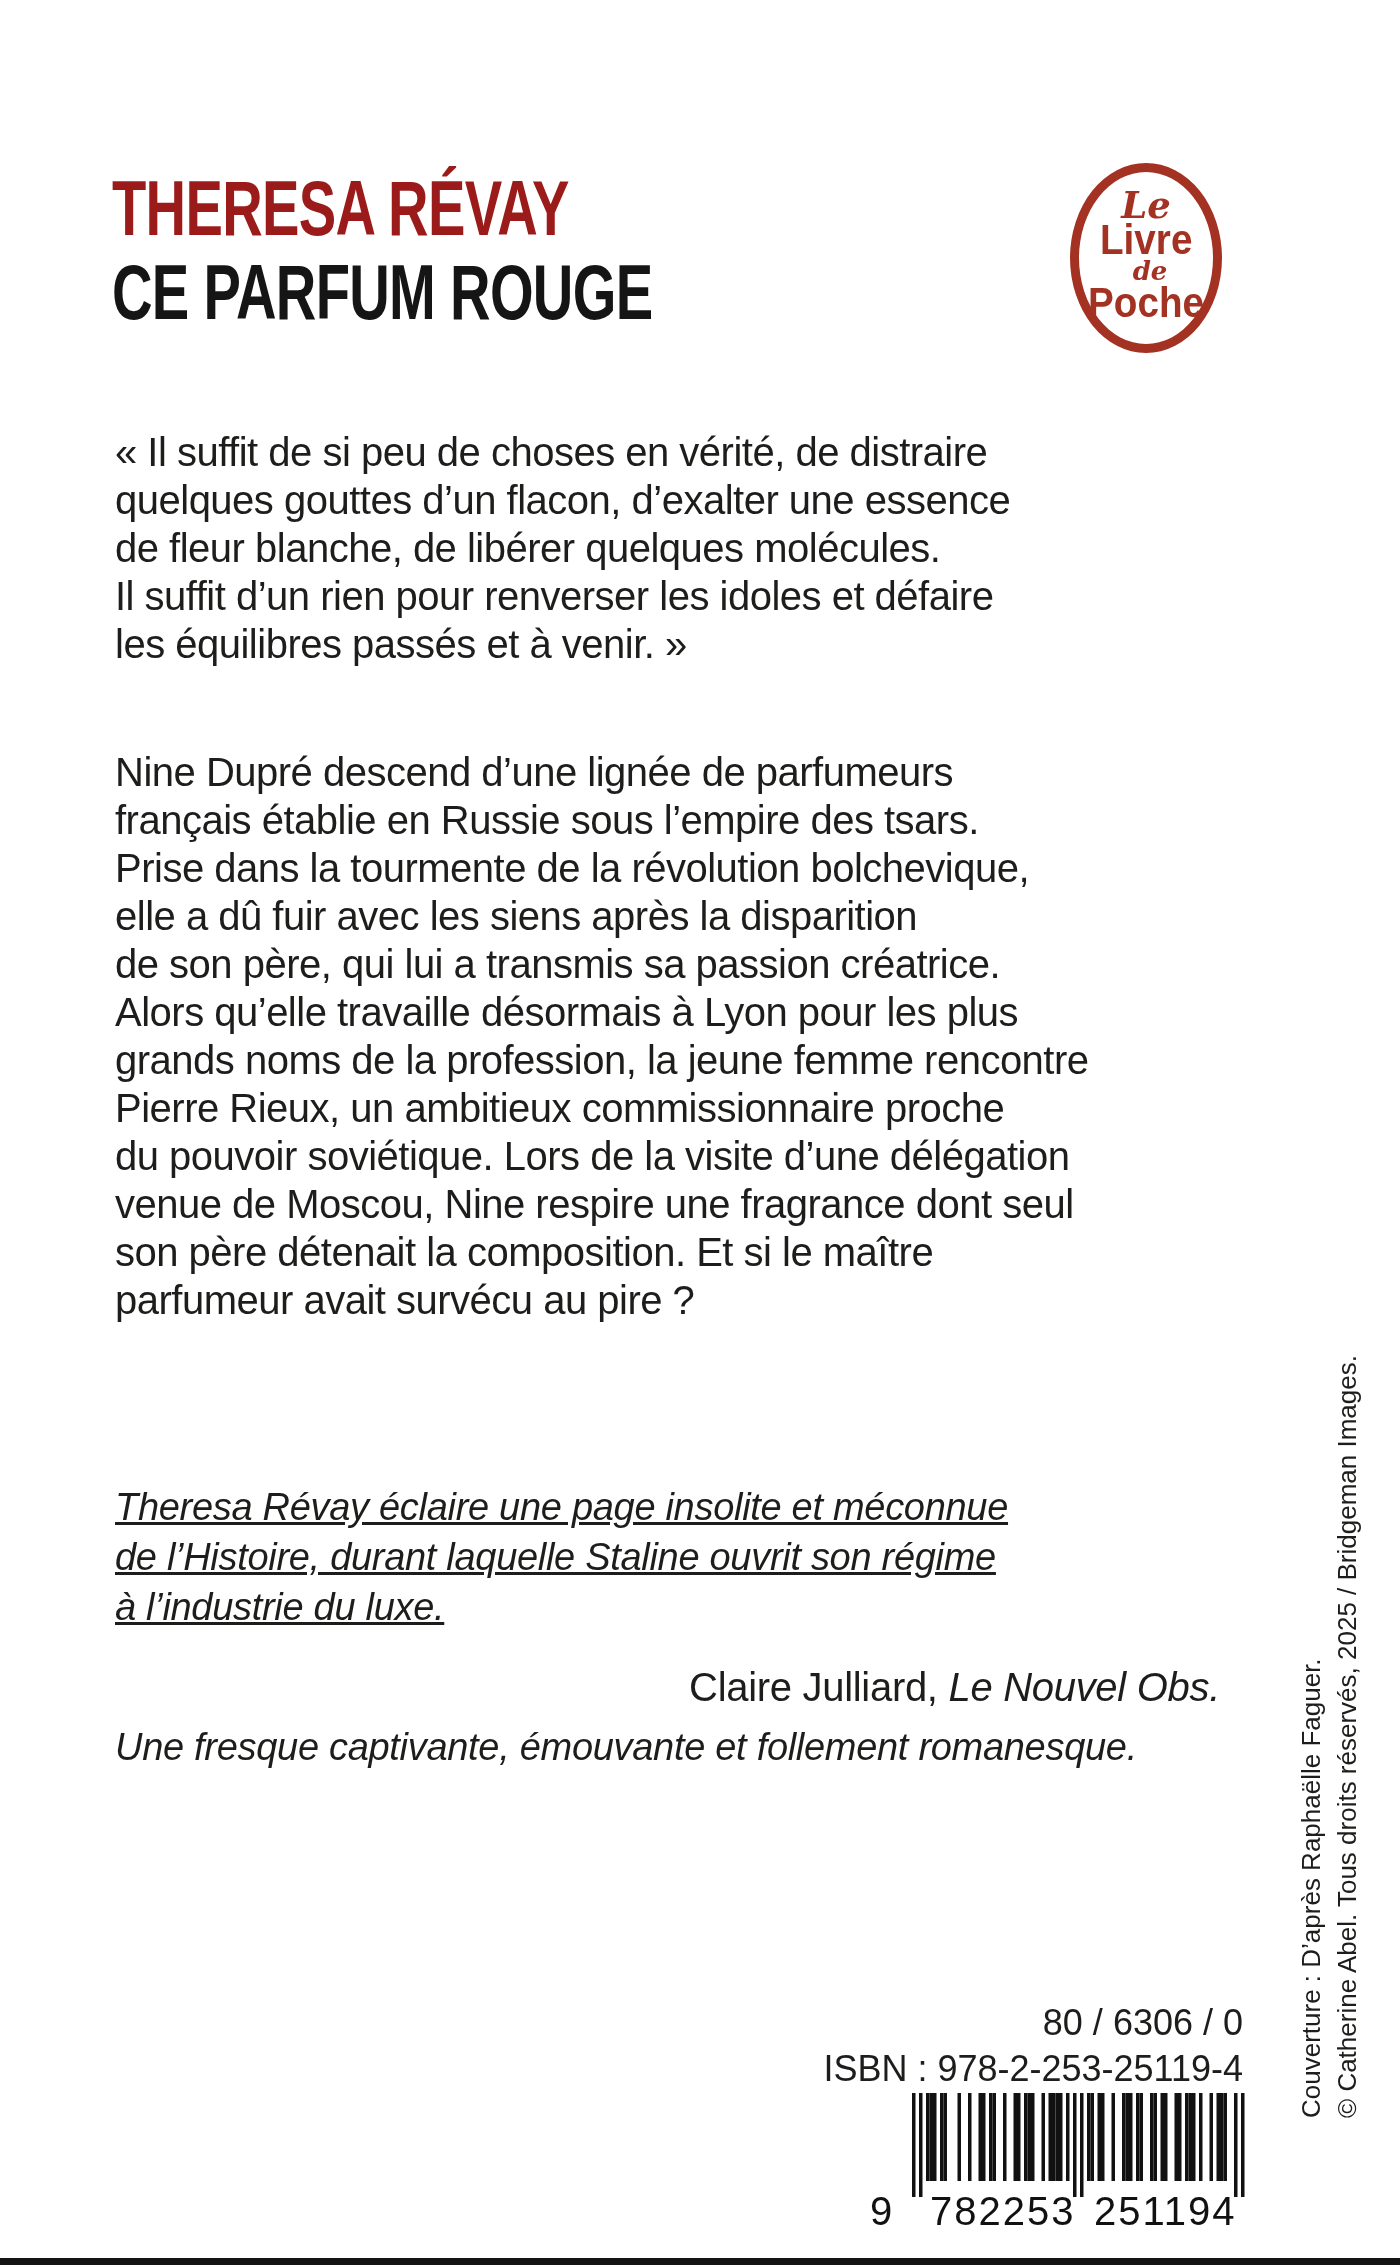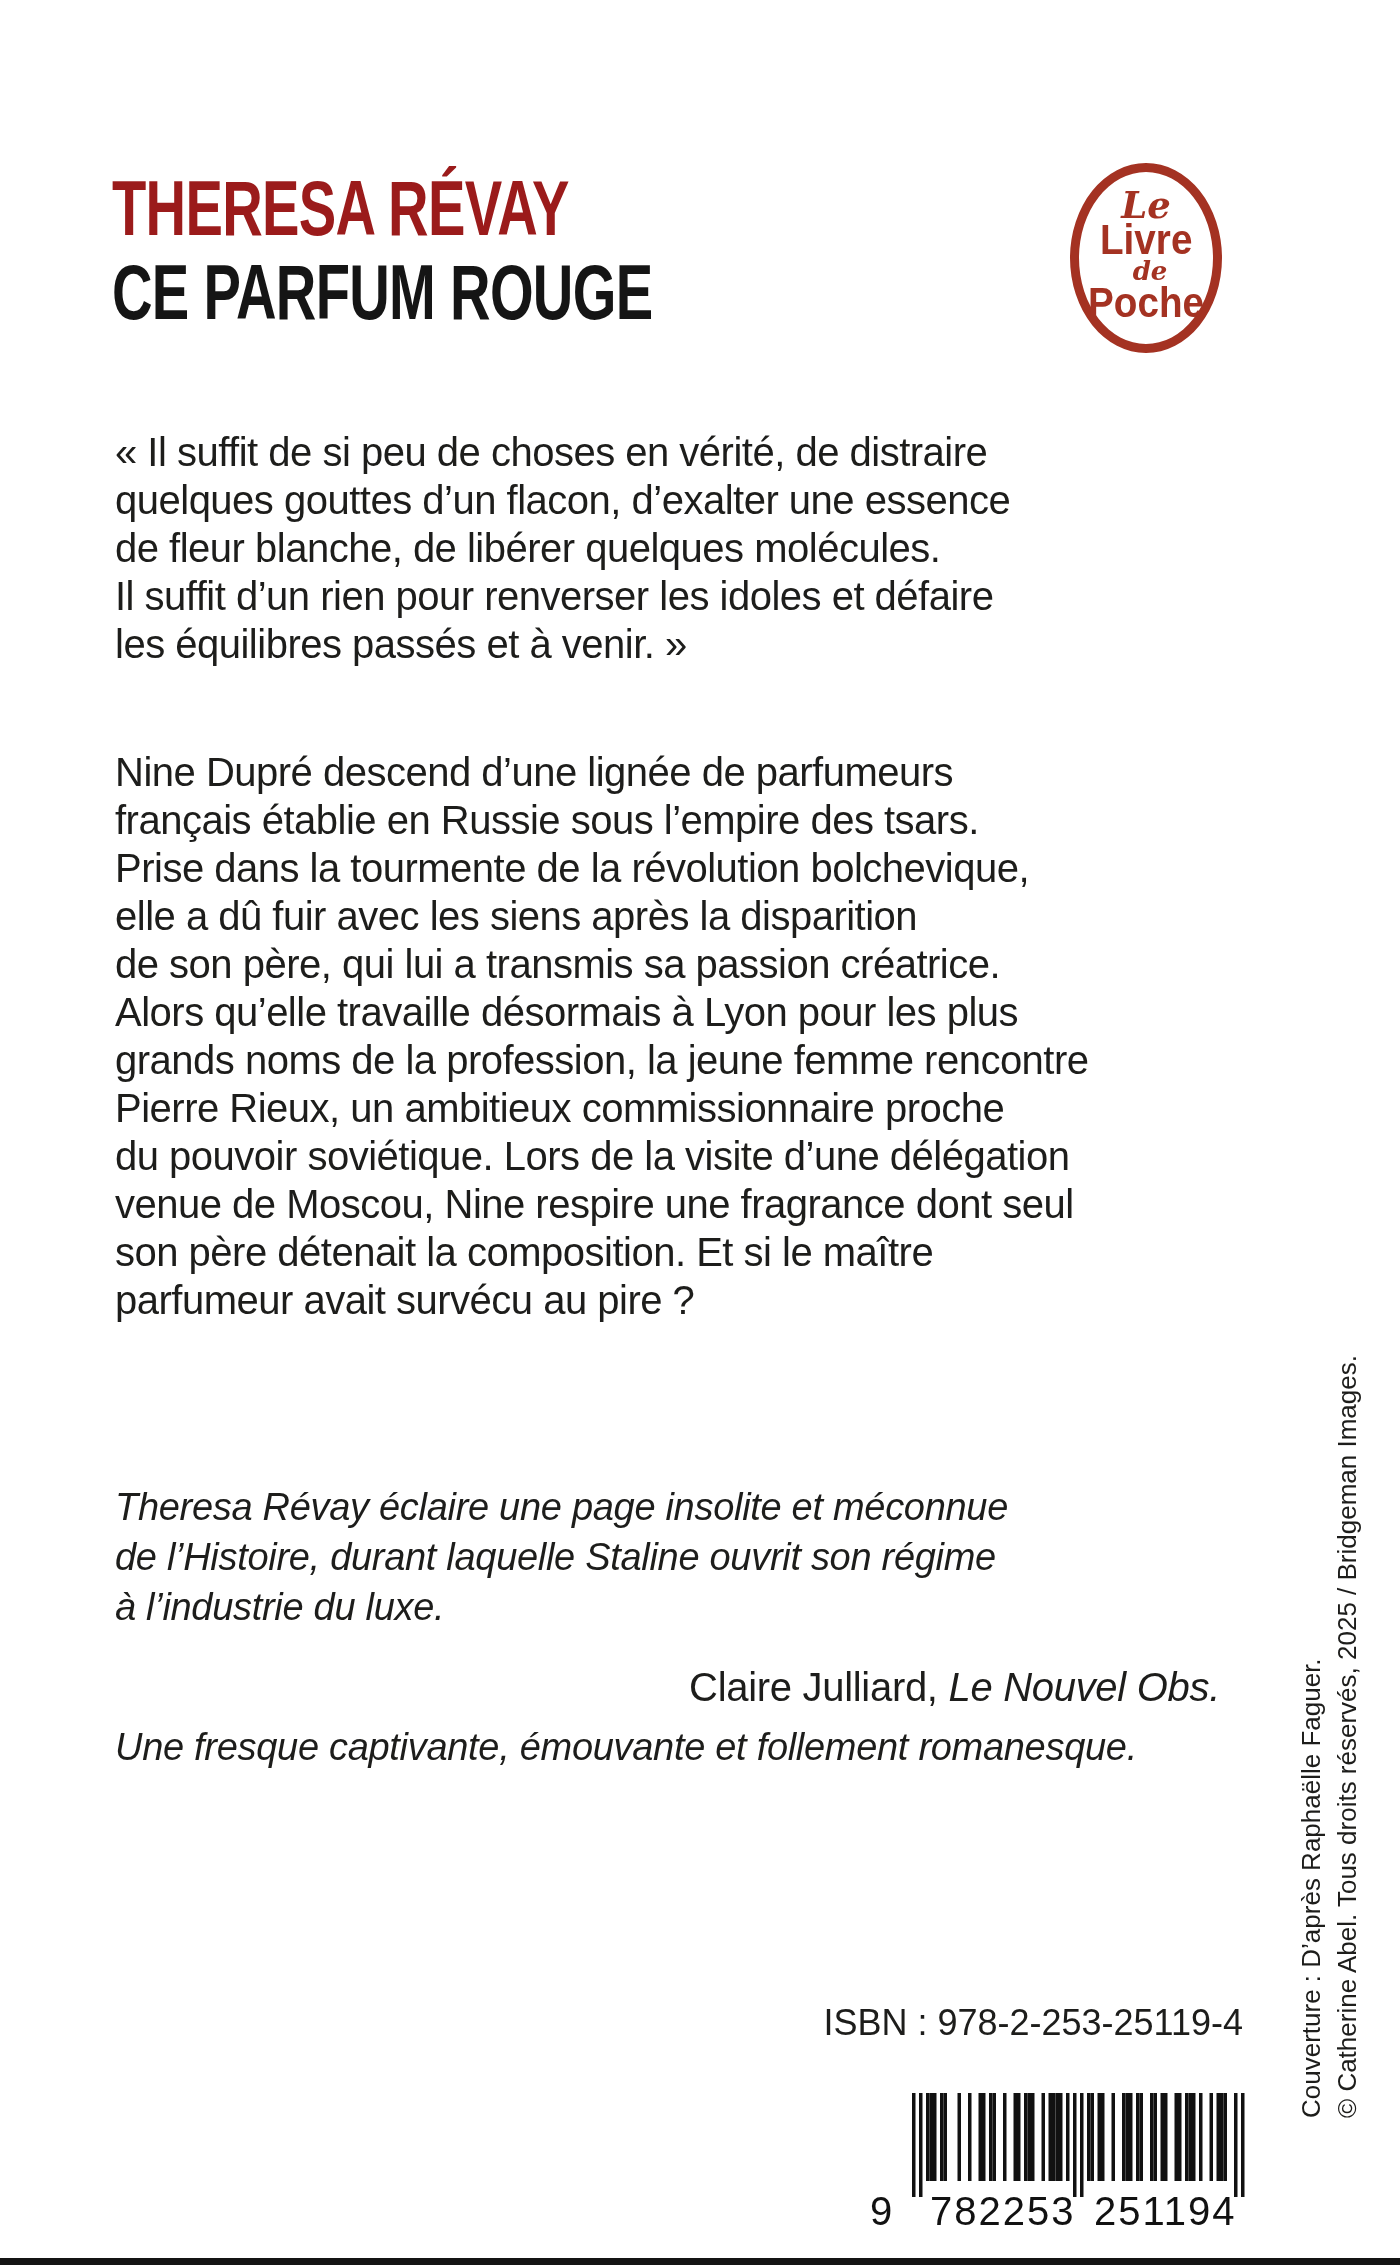--- a/index.html
+++ b/index.html
@@ -37,21 +37,21 @@
     font-size:40px;line-height:48px;letter-spacing:-0.5px;
     white-space:pre-line;color:#1d1d1b;
   }
   .quote{top:428px;}
   .synopsis{top:748px;}
   .review{
     position:absolute;left:115px;width:1115px;
     font-size:38px;line-height:50px;letter-spacing:-0.3px;
     font-style:italic;white-space:pre-line;color:#1d1d1b;
   }
-  .review1{top:1482px;}
+  .review1{top:1482px;text-decoration:underline;}
   .review2{top:1722px;font-style:italic;}
   .attribution{
     position:absolute;left:115px;width:1105px;text-align:right;
     font-size:40px;line-height:50px;letter-spacing:-0.3px;color:#1d1d1b;margin-top:24px;
   }
   .attr1{top:1638px;}
   .attr2{top:1772px;}
   .attribution .src{font-style:italic;}
   
   .isbn-block{
@@ -110,20 +110,21 @@
 les équilibres passés et à venir. »</div>
 
   <div class="review review1">Theresa Révay éclaire une page insolite et méconnue
 de l’Histoire, durant laquelle Staline ouvrit son régime
 à l’industrie du luxe.</div>
   <div class="attribution attr1"><span>Claire Julliard, </span><span class="src">Le Nouvel Obs.</span></div>
 
   <div class="review review2">Une fresque captivante, émouvante et follement romanesque.</div>
 
   <div class="isbn-block">
+    <div>80 / 6306 / 0</div>
     <div>ISBN : 978-2-253-25119-4</div>
   </div>
 
   <div class="barcode">
     <svg id="bc-svg" width="333" height="110">
         <rect x="0.0" y="0" width="3.5" height="104" fill="#111"></rect>
         <rect x="7.0" y="0" width="3.5" height="104" fill="#111"></rect>
         <rect x="14.0" y="0" width="3.5" height="88" fill="#111"></rect>
         <rect x="17.5" y="0" width="3.5" height="88" fill="#111"></rect>
         <rect x="21.0" y="0" width="3.5" height="88" fill="#111"></rect>

